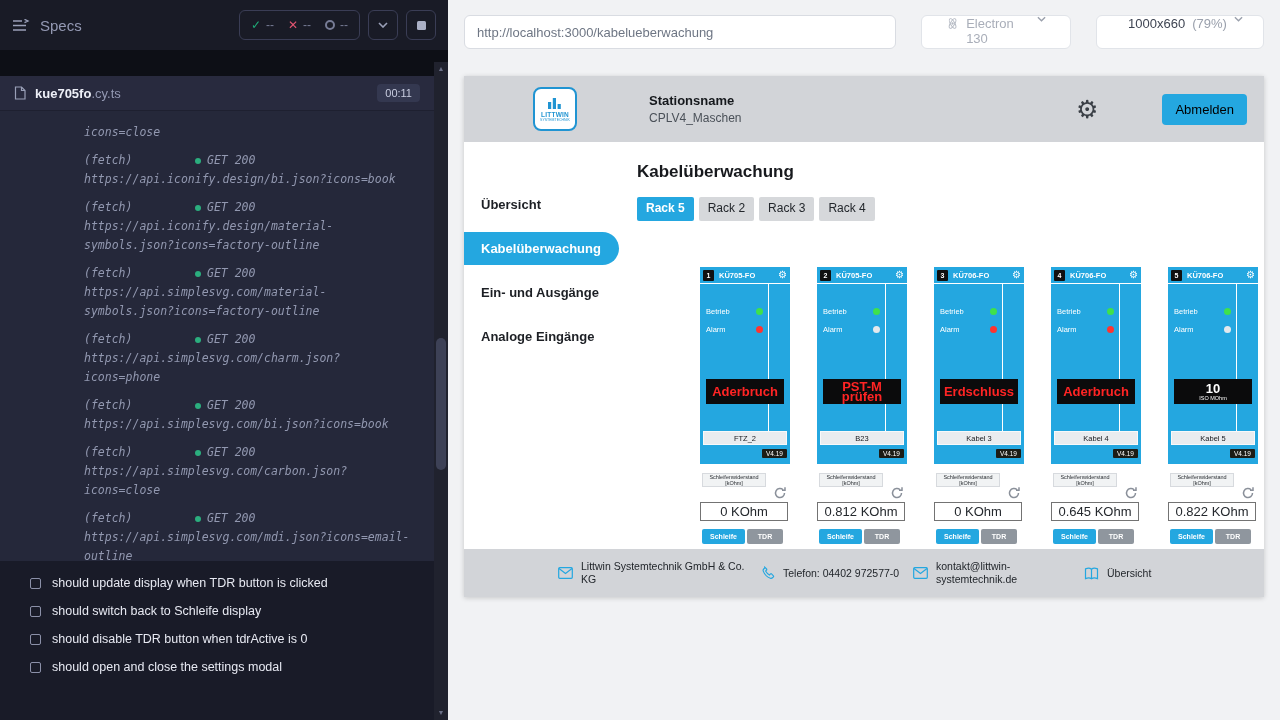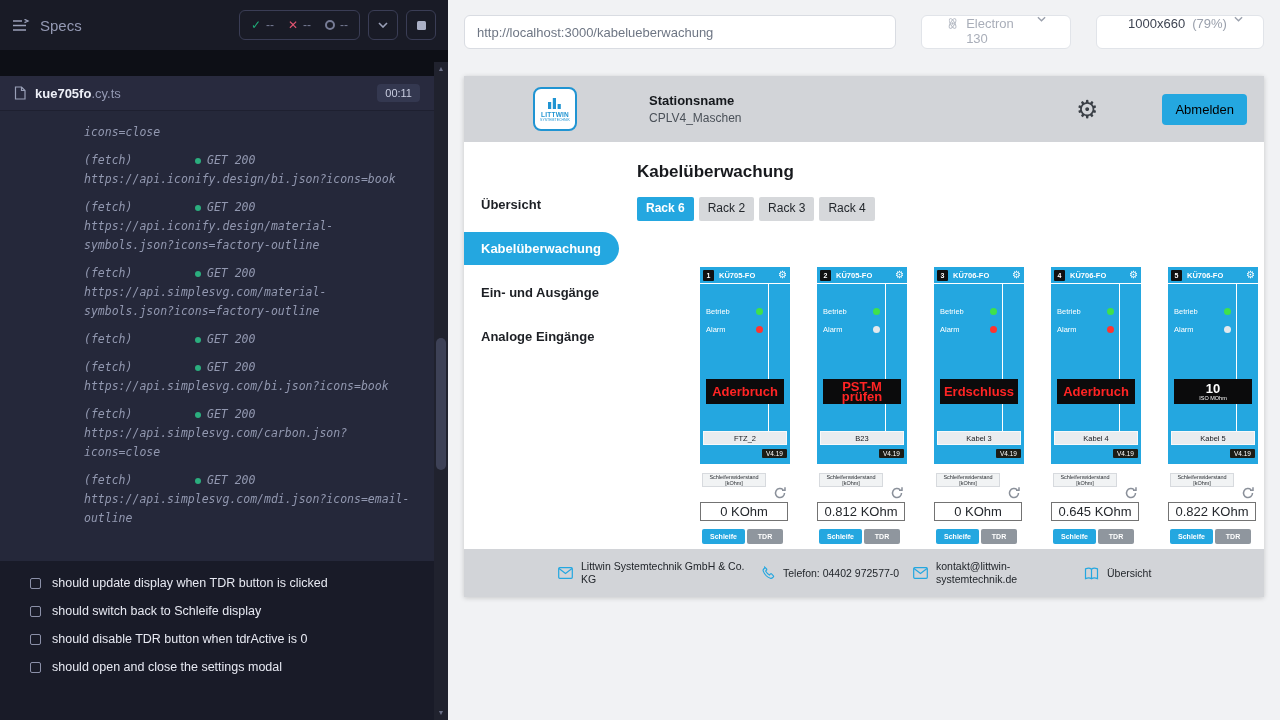--- a/index.html
+++ b/index.html
@@ -184,20 +184,21 @@
           </div>
           <div class="log-url">https://api.simplesvg.com/material-symbols.json?icons=factory-outline</div>
         </div>
 
         <div class="log-entry">
           <div class="log-head">
             <span class="log-prefix">(fetch)</span>
             <span class="status-dot"></span>
             <span class="log-status">GET 200</span>
           </div>
+          <div class="log-url">https://api.simplesvg.com/charm.json?icons=phone</div>
         </div>
 
         <div class="log-entry">
           <div class="log-head">
             <span class="log-prefix">(fetch)</span>
             <span class="status-dot"></span>
             <span class="log-status">GET 200</span>
           </div>
           <div class="log-url">https://api.simplesvg.com/bi.json?icons=book</div>
         </div>
@@ -305,21 +306,21 @@
         <div class="nav">
           <div class="nav-item">Übersicht</div>
           <div class="nav-item active">Kabelüberwachung</div>
           <div class="nav-item">Ein- und Ausgänge</div>
           <div class="nav-item">Analoge Eingänge</div>
         </div>
 
         <div class="main">
           <div class="page-title">Kabelüberwachung</div>
           <div class="tabs">
-            <span class="tab active">Rack 6</span>
+            <span class="tab active">Rack 5</span>
             <span class="tab">Rack 2</span>
             <span class="tab">Rack 3</span>
             <span class="tab">Rack 4</span>
           </div>
 
           <div class="cards">
 
               <div class="card">
                 <div class="card-top">
                   <span class="card-num">1</span>

